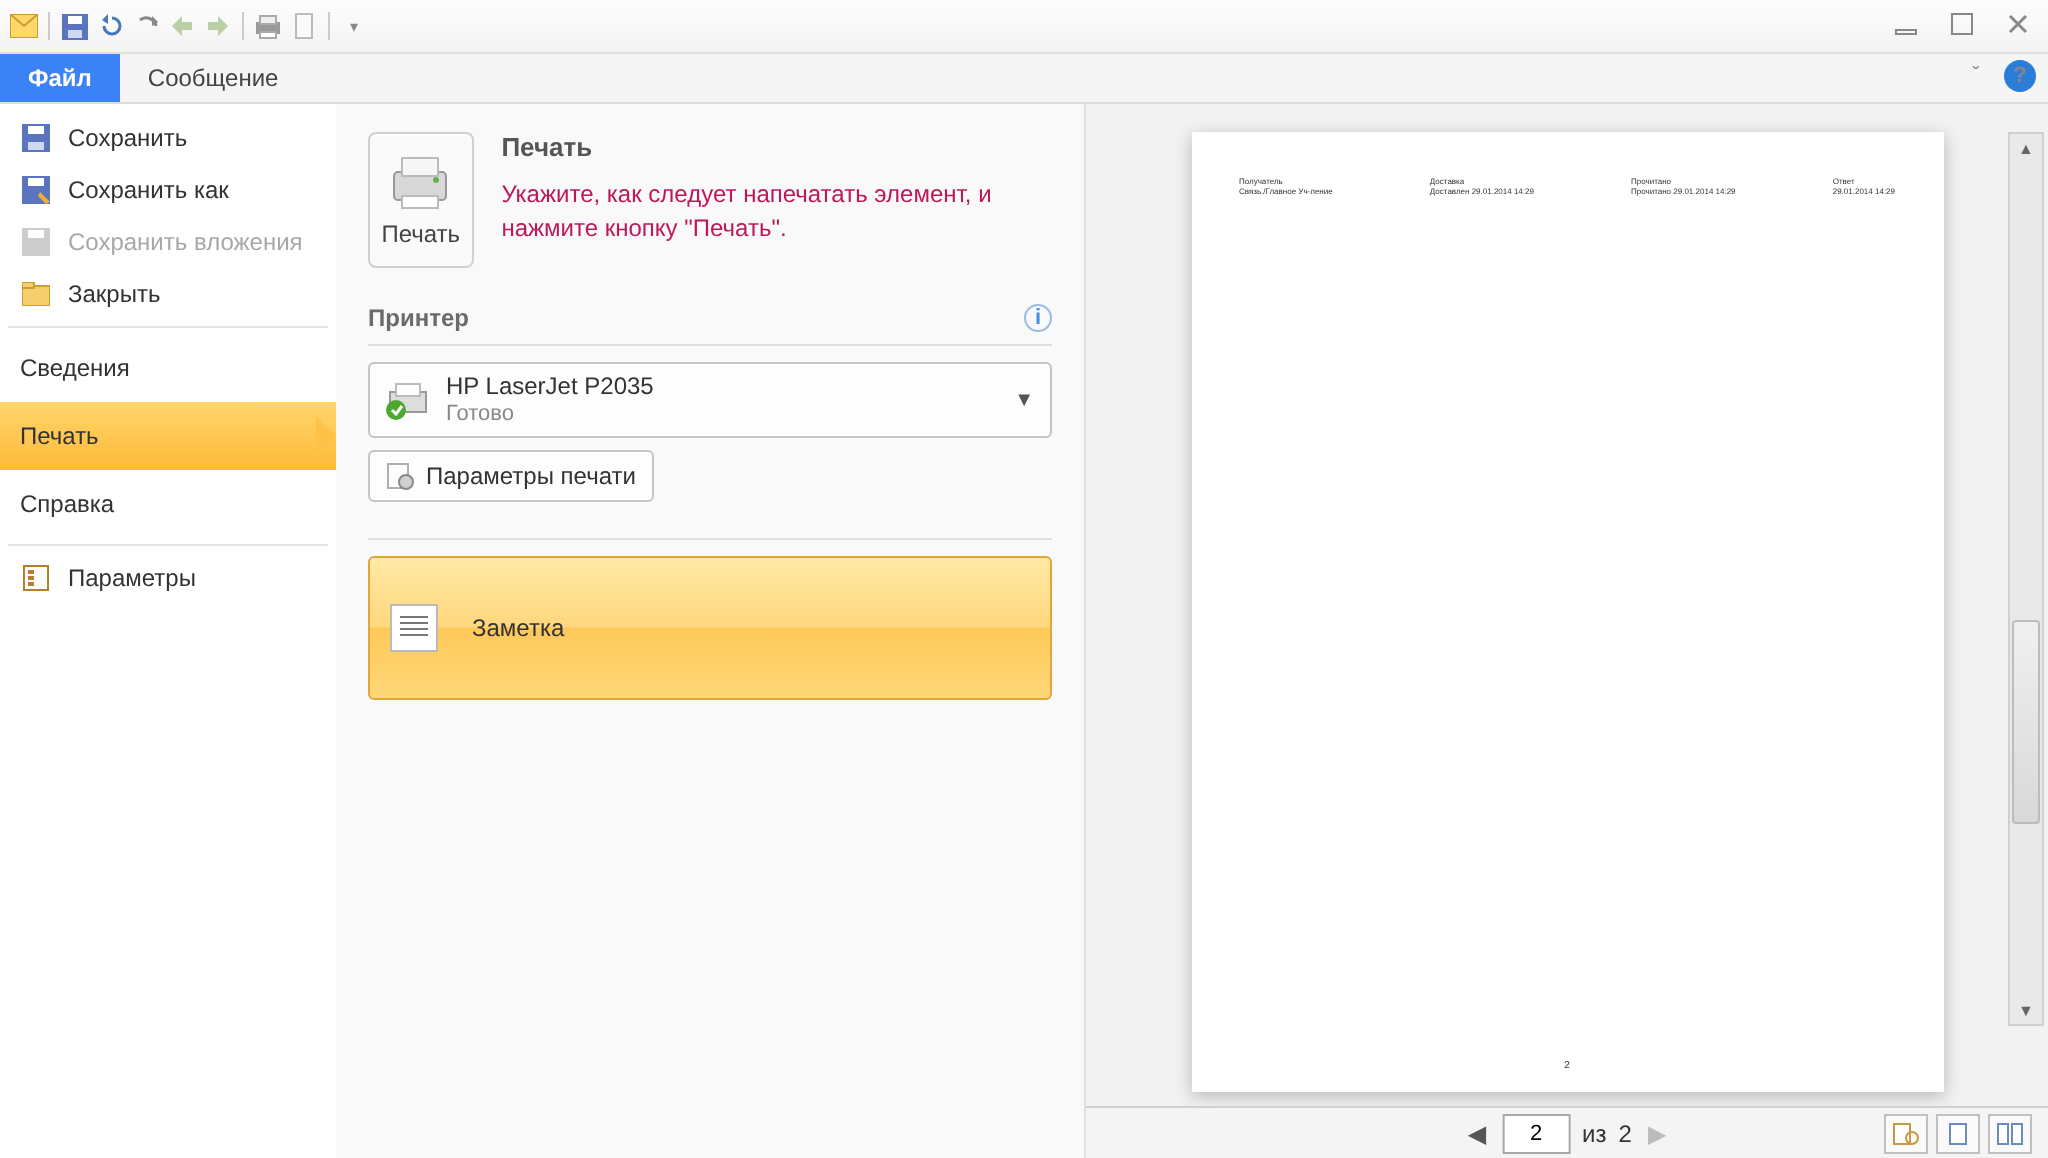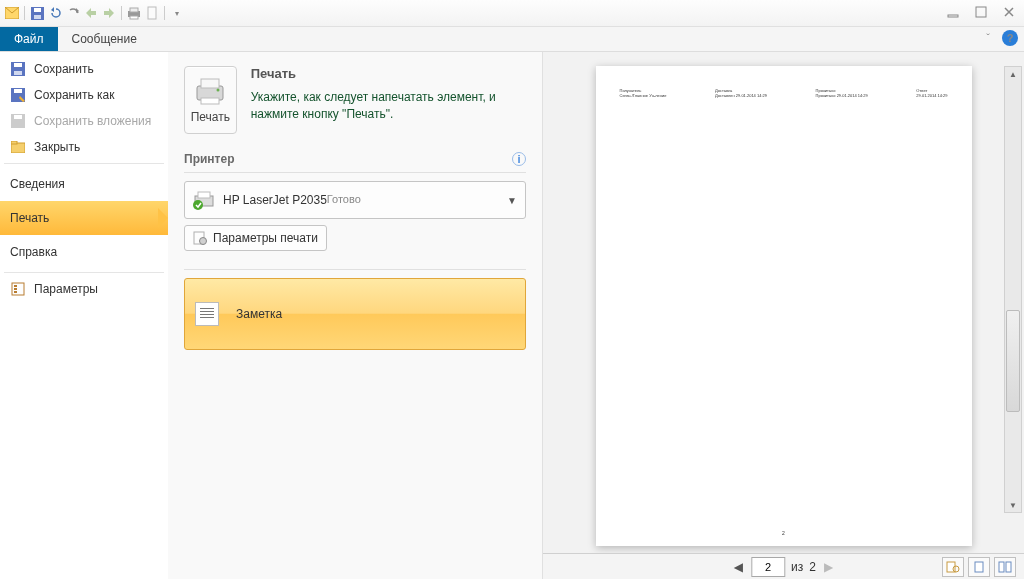--- a/index.html
+++ b/index.html
@@ -5,45 +5,45 @@
 html,body{margin:0;padding:0;width:1024px;height:579px;font-family:"Segoe UI",Tahoma,sans-serif;font-size:12px;color:#333;background:#fff;overflow:hidden}
 .titlebar{height:26px;background:linear-gradient(#fdfdfd,#f3f3f3);display:flex;align-items:center;border-bottom:1px solid #e0e0e0;position:relative}
 .qat{display:flex;align-items:center;gap:2px;padding-left:4px}
 .qat .ic{width:16px;height:16px;display:flex;align-items:center;justify-content:center;font-size:11px;color:#666;cursor:pointer;border-radius:2px}
 .qat .sep{width:1px;height:14px;background:#ccc;margin:0 2px}
 .title{position:absolute;left:0;right:0;text-align:center;color:#7a7a7a;font-size:12px;pointer-events:none}
 .winbtns{position:absolute;right:6px;top:4px;display:flex;gap:10px}
 .winbtns span{width:18px;height:16px;display:flex;align-items:center;justify-content:center;color:#888;font-size:13px;cursor:pointer}
 .ribbon{height:24px;background:#f5f5f5;display:flex;align-items:stretch;position:relative}
 .tab{padding:0 14px;display:flex;align-items:center;color:#444;cursor:pointer}
-.tab.file{background:#0369a1;color:#fff;font-weight:400}
+.tab.file{background:#3b82f6;color:#fff;font-weight:700}
 .helpic{position:absolute;right:6px;top:3px;display:flex;gap:6px}
 .helpic span{width:16px;height:16px;display:flex;align-items:center;justify-content:center;color:#888;cursor:pointer}
 .helpcircle{width:16px;height:16px;border-radius:50%;background:#2a7ed8;color:#fff;font-size:11px;font-weight:bold}
 .body{display:flex;height:528px;border-top:1px solid #ddd}
 .backstage{width:168px;background:#fff;display:flex;flex-direction:column;padding-top:4px}
 .bitem{height:26px;display:flex;align-items:center;gap:8px;padding:0 10px;cursor:pointer;color:#333}
 .bitem .bico{width:16px;height:16px;display:flex;align-items:center;justify-content:center}
 .bitem.disabled{color:#a8a8a8}
 .bitem.bold{height:34px;font-size:12px}
 .bitem.active{background:linear-gradient(#ffd66b,#ffb93a);position:relative}
 .bitem.active::after{content:"";position:absolute;right:-10px;top:50%;transform:translateY(-50%);border:10px solid transparent;border-left-color:#ffc246}
 .bhr{height:1px;background:#e5e5e5;margin:3px 4px}
 .center{width:342px;background:#f9f9f9;padding:14px 16px 0 16px;border-right:1px solid #e0e0e0}
 .printrow{display:flex;gap:14px;align-items:flex-start}
 .bigbtn{width:72px;height:66px;background:#fafafa;border:1px solid #d0d0d0;border-radius:4px;display:flex;flex-direction:column;align-items:center;justify-content:center;gap:4px;cursor:pointer;box-shadow:0 1px 0 #fff inset}
 .printlabel{color:#444;font-size:12px}
 .desc h3{margin:0 0 8px 0;font-size:13px;color:#555;font-weight:600}
-.desc p{margin:0;color:#14532d;font-size:12px;line-height:1.4}
+.desc p{margin:0;color:#be185d;font-size:12px;line-height:1.4}
 .sect{margin-top:18px}
 .sect h4{margin:0 0 6px 0;color:#6a6a6a;font-weight:700;font-size:12px;display:flex;align-items:center;justify-content:space-between}
 .infoic{color:#4a8de0;font-size:11px;border:1px solid #9abce8;border-radius:50%;width:12px;height:12px;display:flex;align-items:center;justify-content:center}
 .shr{height:1px;background:#e0e0e0;margin-bottom:8px}
 .dropdown{height:36px;border:1px solid #c5c5c5;border-radius:3px;background:#fdfdfd;display:flex;align-items:center;padding:0 8px;gap:8px;cursor:pointer;position:relative}
-.dropdown .dtext{display:flex;flex-direction:row;line-height:1.2}
+.dropdown .dtext{display:flex;flex-direction:column;line-height:1.2}
 .dropdown .dtext .dmain{color:#333}
 .dropdown .dtext .dsub{color:#888;font-size:11px}
 .dropdown .darrow{position:absolute;right:8px;color:#555;font-size:10px}
 .smallbtn{margin-top:6px;height:24px;border:1px solid #c5c5c5;border-radius:3px;background:#fdfdfd;display:inline-flex;align-items:center;padding:0 8px;gap:6px;cursor:pointer}
 .optionbtn{height:36px;border:1px solid #e0a63a;border-radius:3px;background:linear-gradient(#ffe9a5,#ffd77e 49%,#ffc95a 50%,#ffd777);display:flex;align-items:center;padding:17px 10px;gap:17px;cursor:pointer}
 .optionbtn .obico{width:22px;height:22px;background:#fff;border:1px solid #bbb;display:flex;align-items:center;justify-content:center}
 .optionbtn .oblines{width:14px;height:12px;background:repeating-linear-gradient(#777,#777 1px,transparent 1px,transparent 3px)}
 .preview{flex:1;background:#f2f2f2;display:flex;flex-direction:column;position:relative}
 .previewarea{flex:1;display:flex;justify-content:center;padding:14px 8px 6px 8px;overflow:hidden;position:relative}
 .page{width:376px;height:480px;background:#fff;box-shadow:0 2px 8px rgba(0,0,0,0.25);position:relative}

